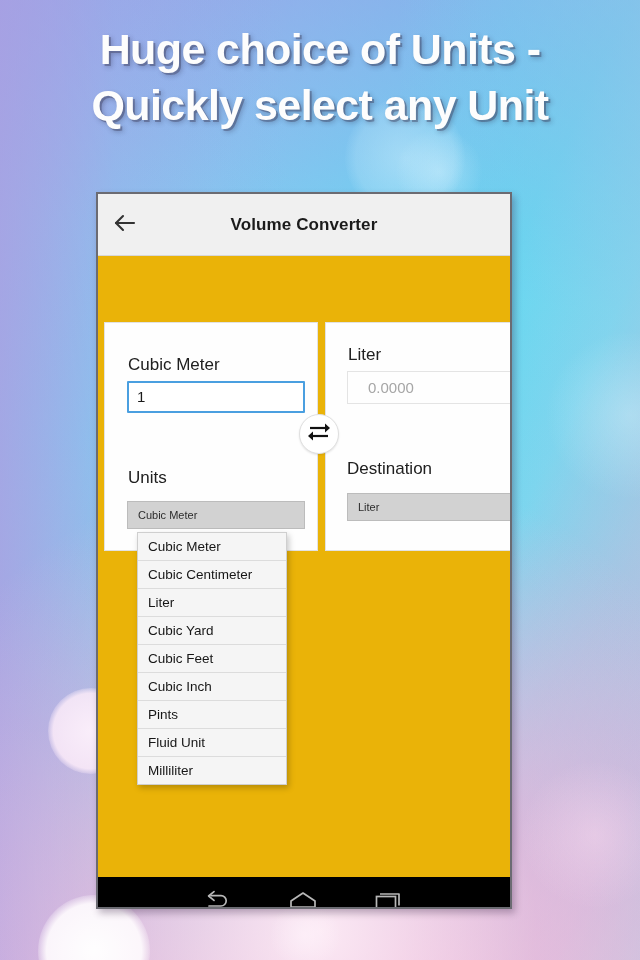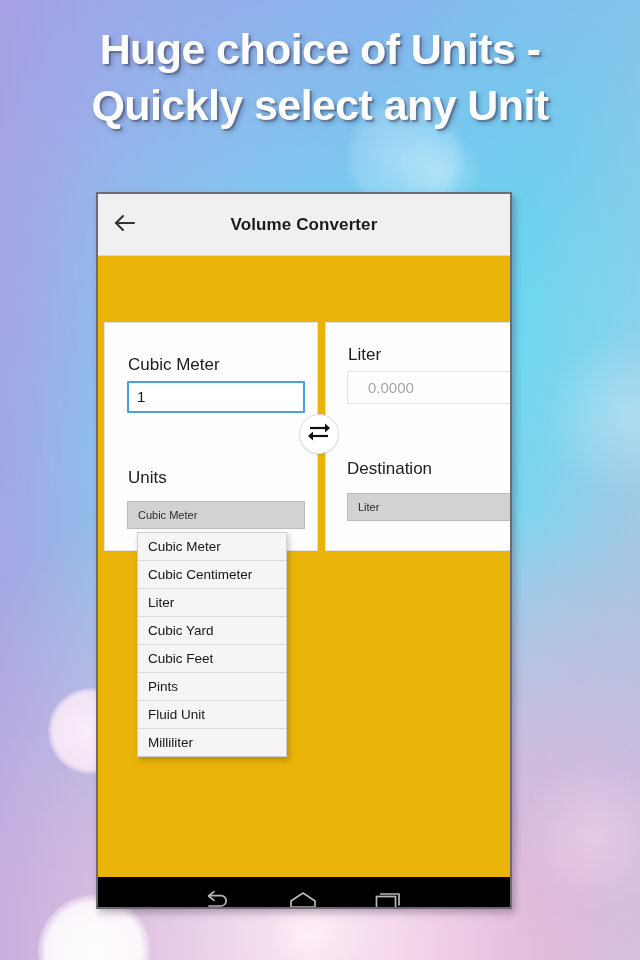--- a/index.html
+++ b/index.html
@@ -191,20 +191,21 @@
         </svg>
       </span>
     </div>
 
     <div id="dropdown">
       <div class="ddrow">Cubic Meter</div>
       <div class="ddrow">Cubic Centimeter</div>
       <div class="ddrow">Liter</div>
       <div class="ddrow">Cubic Yard</div>
       <div class="ddrow">Cubic Feet</div>
+      <div class="ddrow">Cubic Inch</div>
       <div class="ddrow">Pints</div>
       <div class="ddrow">Fluid Unit</div>
       <div class="ddrow">Milliliter</div>
     </div>
 
   </div>
 
   <div id="navbar">
     <span>
       <svg width="30" height="22" viewBox="0 0 30 22">

